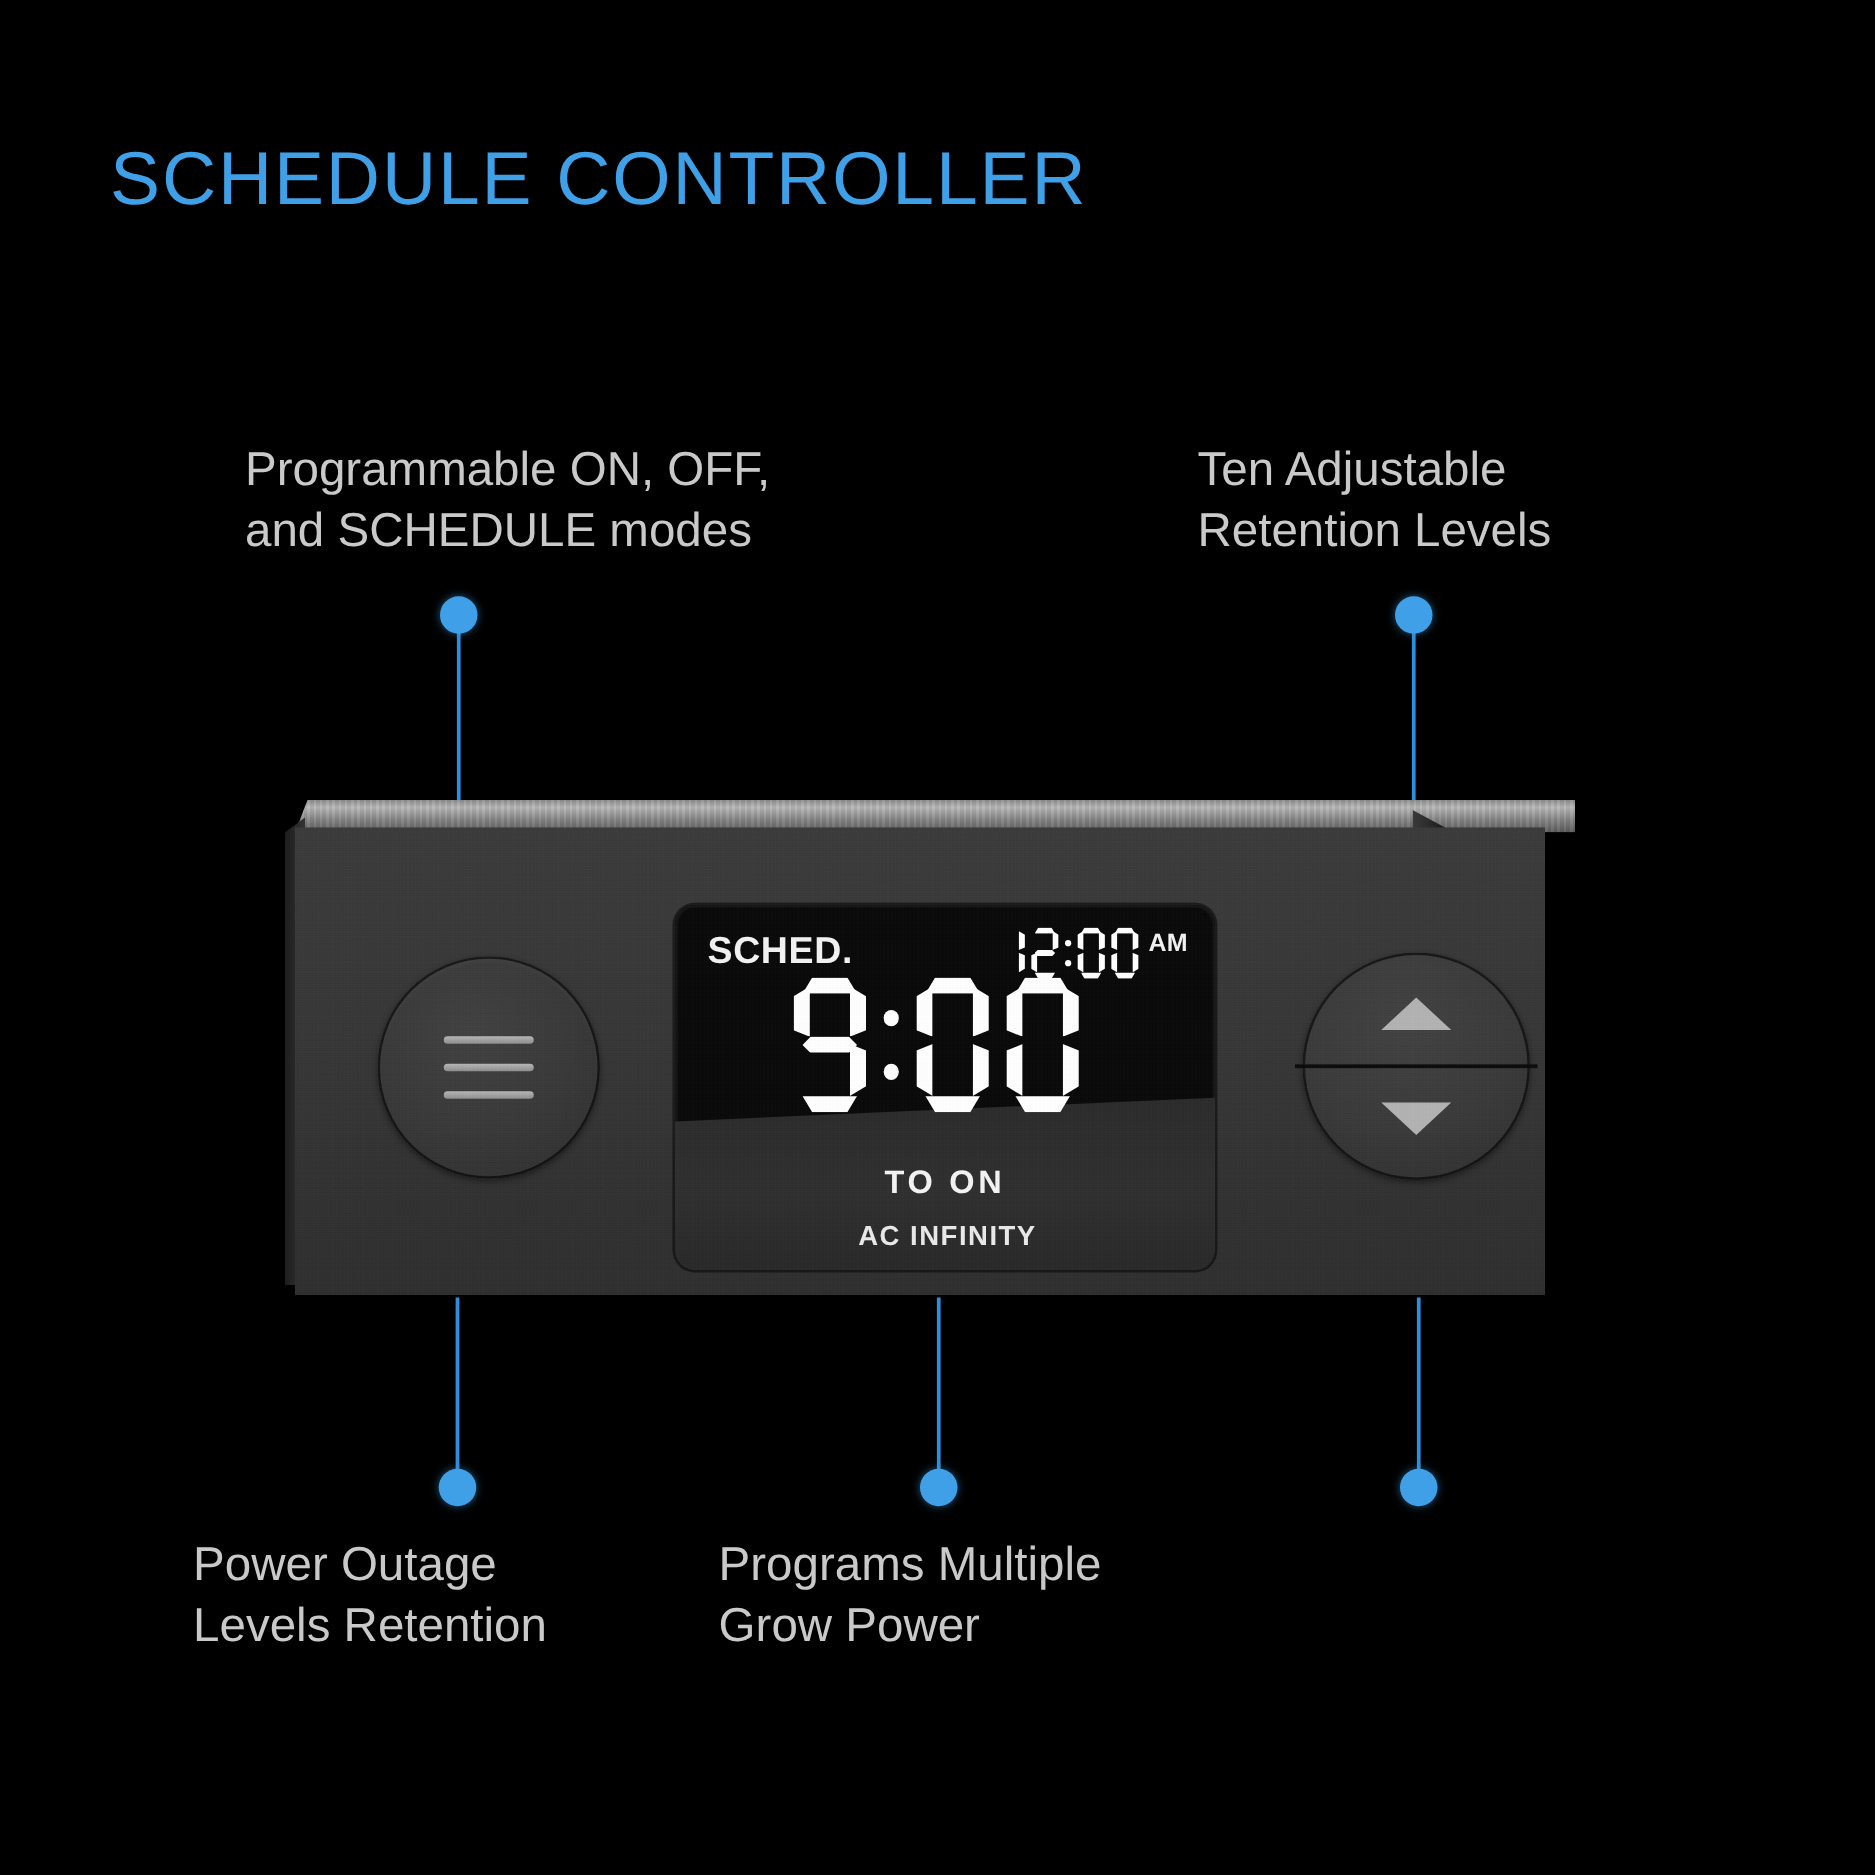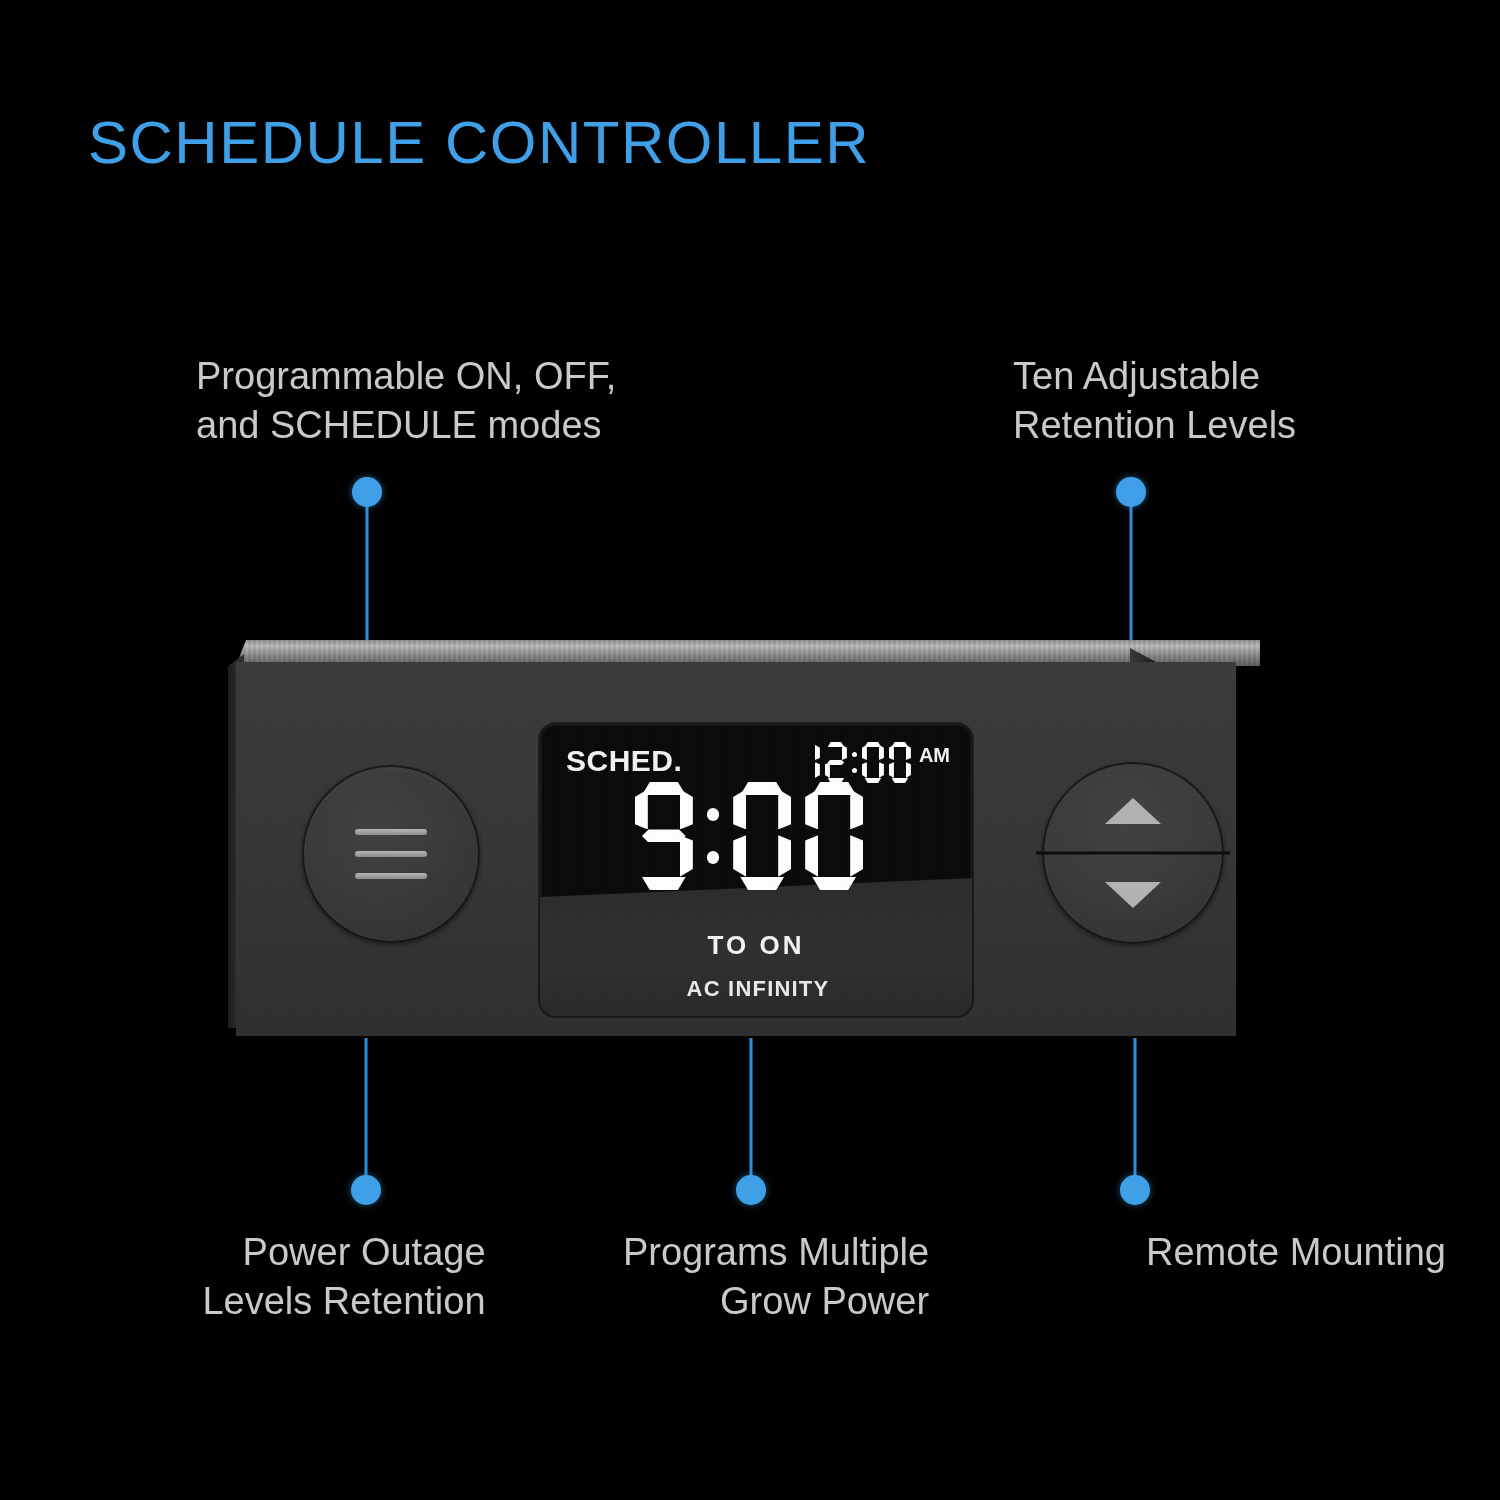--- a/index.html
+++ b/index.html
@@ -14,21 +14,21 @@
     position:absolute;left:88px;top:108px;
     font-size:60px;letter-spacing:1.5px;font-weight:400;
     color:#3fa0e8;white-space:nowrap;
   }
 
   
   .callout-label{
     position:absolute;color:#c9c9c9;font-size:38px;line-height:1.28;
     font-weight:400;white-space:nowrap;
   }
-  .callout-label.ctr{text-align:right;transform:translateX(-50%);margin-left:48px;}
+  .callout-label.ctr{text-align:left;transform:translateX(-50%);}
   .callout-label .ln{display:block;}
 
   
   .dot{
     position:absolute;width:30px;height:30px;border-radius:50%;
     background:#3fa0e8;transform:translate(-50%,-50%);
     box-shadow:0 0 7px rgba(63,160,232,.55);
   }
   .leader{
     position:absolute;width:3px;background:#2b8fdd;transform:translateX(-50%);
@@ -141,37 +141,36 @@
 </head>
 <body>
 
 <div id="page-title">SCHEDULE CONTROLLER</div>
 
 <div class="callout-label" style="left:196px;top:352px;">
   <span class="ln">Programmable ON, OFF,</span>
   <span class="ln">and SCHEDULE modes</span>
 </div>
 
-<div class="callout-label" style="left:1013px;top:352px;">
+<div class="callout-label" style="left:958px;top:352px;">
   <span class="ln">Ten Adjustable</span>
   <span class="ln">Retention Levels</span>
 </div>
 
 <div class="callout-label ctr" style="left:296px;top:1228px;">
   <span class="ln">Power Outage</span>
   <span class="ln">Levels Retention</span>
 </div>
 
 <div class="callout-label ctr" style="left:728px;top:1228px;">
   <span class="ln">Programs Multiple</span>
   <span class="ln">Grow Power</span>
 </div>
 
 <div class="callout-label ctr" style="left:1248px;top:1228px;">
-  <span class="ln">Remote Mounting</span>
 </div>
 
 <div class="leader" style="left:367px;top:505px;height:150px;"></div>
 <div class="dot" style="left:367px;top:492px;"></div>
 
 <div class="leader" style="left:1131px;top:505px;height:150px;"></div>
 <div class="dot" style="left:1131px;top:492px;"></div>
 
 <div class="leader" style="left:366px;top:1038px;height:140px;"></div>
 <div class="dot" style="left:366px;top:1190px;"></div>

